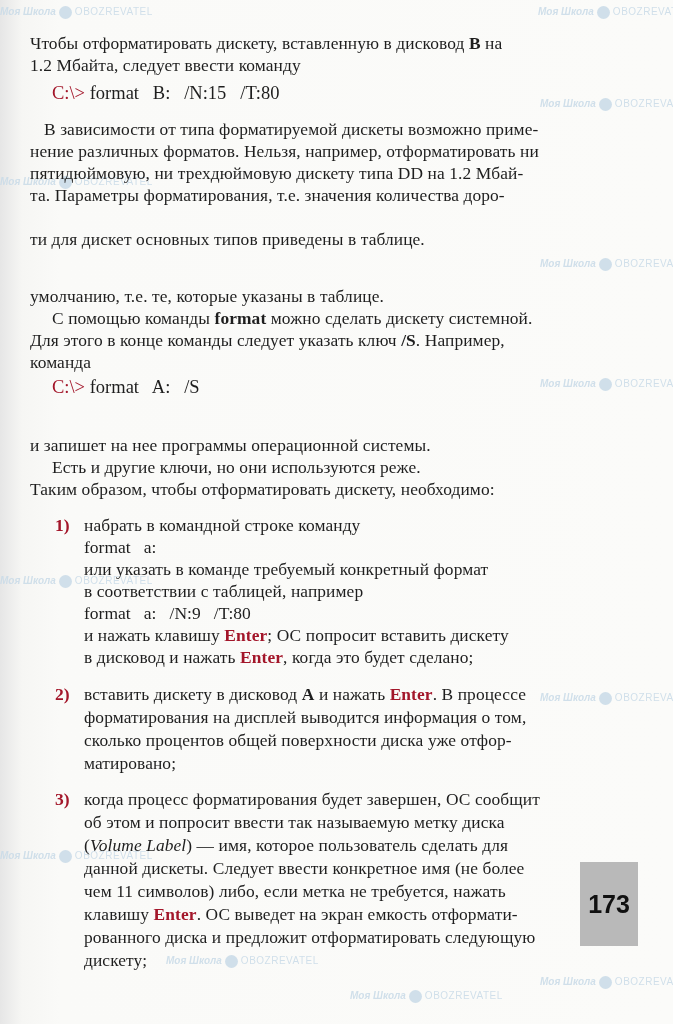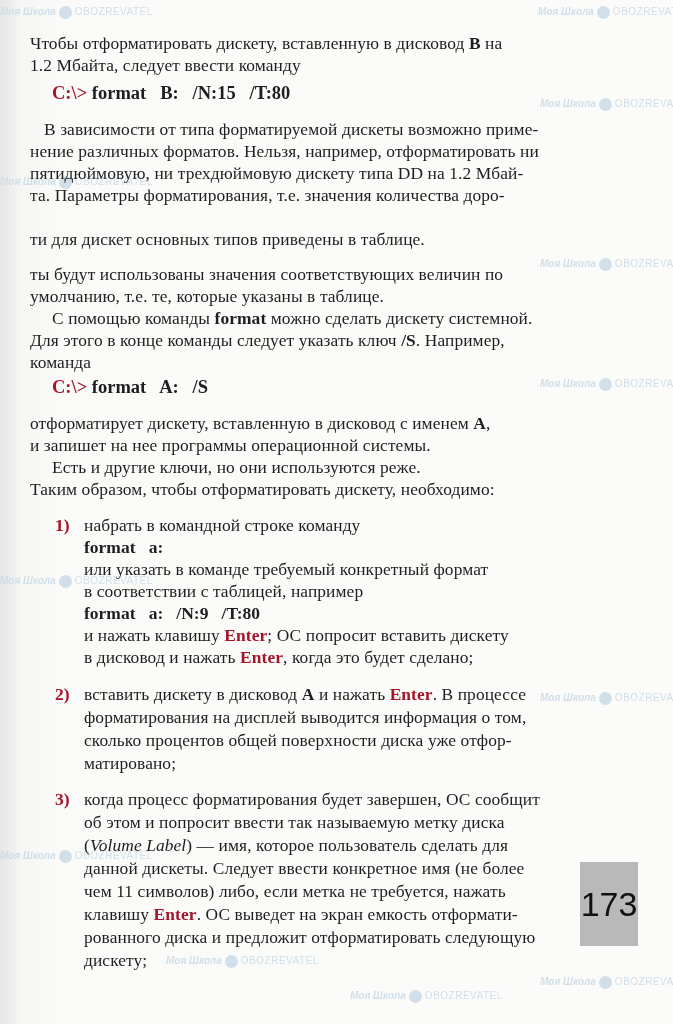--- a/index.html
+++ b/index.html
@@ -4,31 +4,31 @@
 <style>
   html, body { margin: 0; padding: 0; }
   body {
     width: 673px; height: 1024px; overflow: hidden; position: relative;
     background: linear-gradient(to right, #e6e6e6 0px, #f6f6f4 22px, #fafaf8 60px, #fbfbf9 100%);
     font-family: "Liberation Serif", "DejaVu Serif", serif;
     color: #1e1e1e;
   }
   .page { position: absolute; left: 0; top: 0; width: 673px; height: 1024px; }
   .line { position: absolute; font-size: 17.4px; white-space: nowrap; line-height: 22px; letter-spacing: 0.1px; }
-  .cmd { position: absolute; font-size: 18.5px; font-weight: bold; white-space: pre; line-height: 22px; }
+  .cmd { position: absolute; font-size: 18.5px; font-weight: normal; white-space: pre; line-height: 22px; }
   .red { color: #a3162a; }
   .b { font-weight: bold; }
   .i { font-style: italic; }
   .num { position: absolute; font-weight: bold; color: #a3162a; font-size: 17.5px; line-height: 22px; }
   .pagebox {
     position: absolute; left: 580px; top: 862px; width: 58px; height: 84px;
     background: #b9b9b9;
     display: flex; align-items: center; justify-content: center;
   }
-  .pagebox span { font-family: "Liberation Sans", "DejaVu Sans", sans-serif; font-weight: normal; font-size: 34px; color: #111; }
+  .pagebox span { font-family: "Liberation Sans", "DejaVu Sans", sans-serif; font-weight: bold; font-size: 25px; color: #111; }
   .wm { position: absolute; font-family: "Liberation Sans", sans-serif; font-size: 10px; color: #c9dbe8; font-style: italic; font-weight: bold; white-space: nowrap; pointer-events: none; opacity: 0.85; }
   .wm .circ { display: inline-block; width: 13px; height: 13px; border-radius: 50%; background: #c9dbe8; vertical-align: middle; margin: 0 3px; }
   .wm .ob { font-style: normal; font-weight: normal; letter-spacing: 0.5px; }
 </style>
 </head>
 <body>
 
 <div class="page">
 
   <div class="wm" style="left:0;top:6px"><span>Моя Школа</span><span class="circ"></span><span class="ob">OBOZREVATEL</span></div>
@@ -48,30 +48,28 @@
   <div class="line" style="left:30px;top:54px">1.2 Мбайта, следует ввести команду</div>
 
   <div class="cmd" style="left:52px;top:82px"><span class="red">C:\&gt;</span><span> format   B:   /N:15   /T:80</span></div>
 
   <div class="line" style="left:44px;top:118px">В зависимости от типа форматируемой дискеты возможно приме-</div>
   <div class="line" style="left:30px;top:140px">нение различных форматов. Нельзя, например, отформатировать ни</div>
   <div class="line" style="left:30px;top:162px">пятидюймовую, ни трехдюймовую дискету типа DD на 1.2 Мбай-</div>
   <div class="line" style="left:30px;top:184px">та. Параметры форматирования, т.е. значения количества доро-</div>
   <div class="line" style="left:30px;top:228px">ти для дискет основных типов приведены в таблице.</div>
 
-  <div class="line" style="left:30px;top:263px">ты будут использованы значения соответствующих величин по</div>
   <div class="line" style="left:30px;top:285px">умолчанию, т.е. те, которые указаны в таблице.</div>
 
   <div class="line" style="left:52px;top:307px"><span>С помощью команды </span><span class="b">format</span><span> можно сделать дискету системной.</span></div>
   <div class="line" style="left:30px;top:329px"><span>Для этого в конце команды следует указать ключ </span><span class="b">/S</span><span>. Например,</span></div>
   <div class="line" style="left:30px;top:351px">команда</div>
 
   <div class="cmd" style="left:52px;top:376px"><span class="red">C:\&gt;</span><span> format   A:   /S</span></div>
 
-  <div class="line" style="left:30px;top:412px"><span>отформатирует дискету, вставленную в дисковод с именем </span><span class="b">A</span><span>,</span></div>
   <div class="line" style="left:30px;top:434px">и запишет на нее программы операционной системы.</div>
   <div class="line" style="left:52px;top:456px">Есть и другие ключи, но они используются реже.</div>
   <div class="line" style="left:30px;top:478px">Таким образом, чтобы отформатировать дискету, необходимо:</div>
 
   <div class="num" style="left:55px;top:514px">1)</div>
   <div class="line" style="left:84px;top:514px">набрать в командной строке команду</div>
   <div class="cmd" style="left:84px;top:536px;font-size:17.5px">format   a:</div>
   <div class="line" style="left:84px;top:558px">или указать в команде требуемый конкретный формат</div>
   <div class="line" style="left:84px;top:580px">в соответствии с таблицей, например</div>
   <div class="cmd" style="left:84px;top:602px;font-size:17.5px">format   a:   /N:9   /T:80</div>

